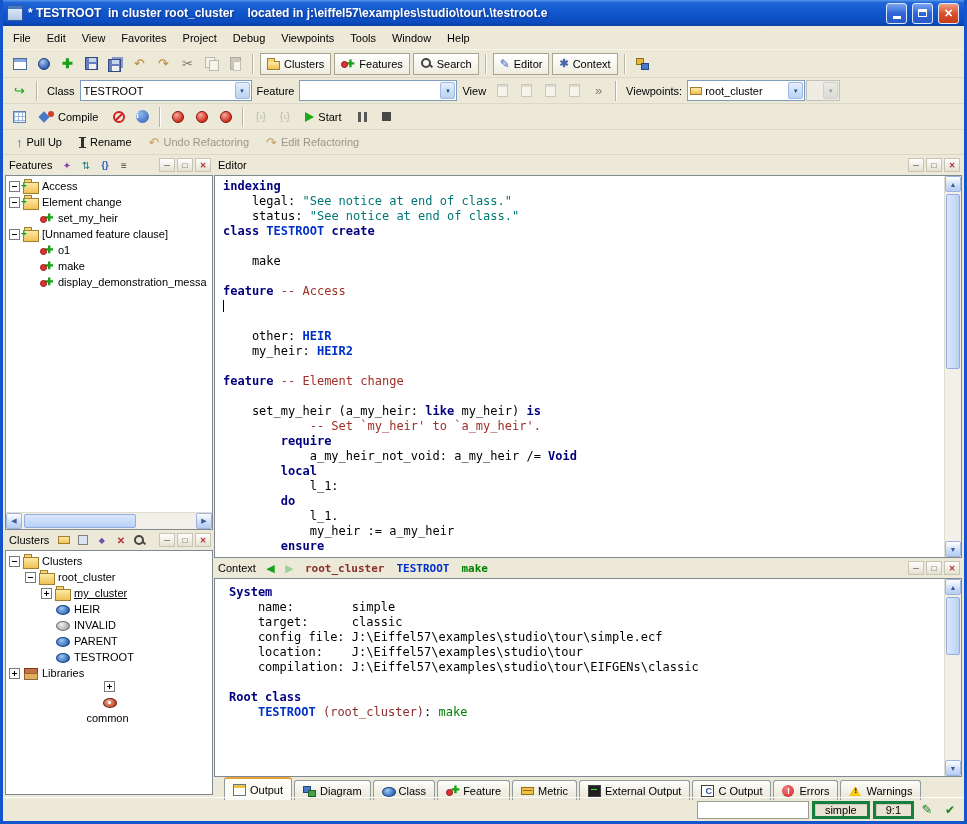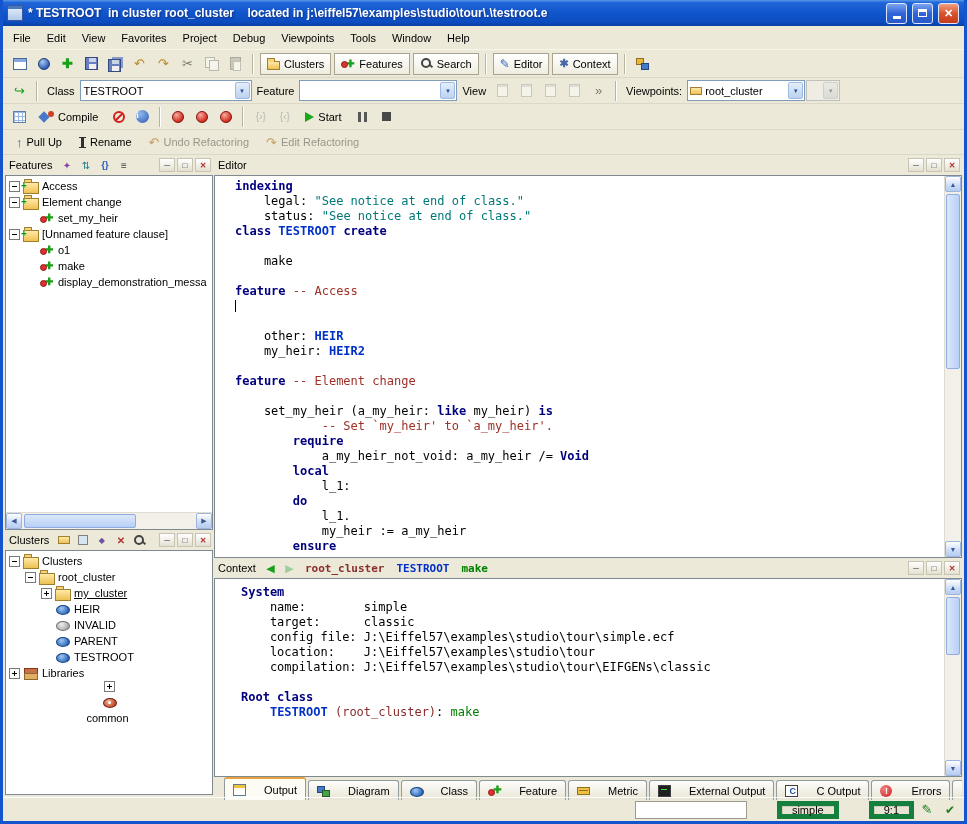--- a/index.html
+++ b/index.html
@@ -145,37 +145,37 @@
   .sthumb { position:absolute; left:1px; width:14px; border:1px solid #90ACE0; border-radius:2px;
             background:linear-gradient(90deg,#DCE8FC,#B8D0F6); }
   .hthumb { position:absolute; top:1px; height:14px; border:1px solid #90ACE0; border-radius:2px;
             background:linear-gradient(180deg,#DCE8FC,#B8D0F6); }
   .th-editor { top:18px; height:175px; }
   .th-context { top:18px; height:58px; }
   .th-feat { left:18px; width:112px; }
 
   
   .code { position:absolute; inset:0 17px 0 0; padding:3px 0 0 8px; font:12px/15px "DejaVu Sans Mono",monospace;
-          white-space:pre; overflow:hidden;margin-left:12px; }
+          white-space:pre; overflow:hidden; }
   #context-code { padding-left:14px; padding-top:6px; }
   .cline { height:15px; }
   .seg-k{color:var(--keyword,#00007F);font-weight:bold}
   .seg-c{color:var(--class_name,#0030C8);font-weight:bold}
   .seg-s{color:var(--string,#007878)}
   .seg-m{color:var(--comment,#A03028)}
   .seg-g{color:var(--feature_green,#008000)}
   .seg-r{color:var(--cluster_red,#8A2D2D)}
   .seg-p{color:#000}
   .caret{display:inline-block;width:1px;height:12px;background:#000;vertical-align:-2px}
   .bc { font:bold 11px "DejaVu Sans Mono",monospace; padding:0 5px; }
   .bc-cluster{color:var(--cluster_red,#8A2D2D)} .bc-class{color:var(--class_name,#0030C8)} .bc-feature{color:var(--feature_green,#008000)}
 
   
   .tabs-row { height:23px; flex:none; display:flex; align-items:flex-end; padding-left:10px; overflow:hidden; }
-  .btab { height:20px; display:flex; align-items:center; gap:18px; padding:0 8px; margin-right:2px;
+  .btab { height:20px; display:flex; align-items:center; gap:4px; padding:0 8px; margin-right:2px;
           border:1px solid #919B9C; border-bottom:none; border-radius:3px 3px 0 0;
           background:linear-gradient(#FDFDFB,#E8E5D4); white-space:nowrap; }
   .btab.active { height:23px; background:#FCFBF4; border-top:2px solid #E8A23C; }
   .bticon { width:13px; height:12px; position:relative; display:inline-block; flex:none; }
   .bticon.out { border:1px solid #607890; background:#fff; }
   .bticon.out::before { content:""; position:absolute; left:0; right:0; top:0; height:3px; background:#F0C040; }
   .bticon.diag::before { content:""; position:absolute; left:0; top:1px; width:6px; height:5px; background:#4878C8; border:1px solid #204880; }
   .bticon.diag::after { content:""; position:absolute; right:0; bottom:0; width:6px; height:5px; background:#48A048; border:1px solid #206020; }
   .bticon.clsi::before { content:""; position:absolute; left:0; top:2px; width:12px; height:8px; border-radius:50%;
         background:radial-gradient(circle at 38% 30%,#A0C8F0,#2B66B8 75%); border:1px solid #1A4480; }
@@ -191,22 +191,22 @@
         background:radial-gradient(circle at 35% 30%,#F08080,#D02020); color:#fff; font-weight:bold; font-size:9px;
         text-align:center; line-height:12px; }
   .bticon.warn::before { content:""; position:absolute; left:0; top:1px; border-left:6px solid transparent;
         border-right:6px solid transparent; border-bottom:10px solid #F8C818; }
   .bticon.warn::after { content:"!"; position:absolute; left:5px; top:1px; font-size:8px; font-weight:bold; color:#000; }
 
   
   .statusbar { height:24px; flex:none; display:flex; align-items:center; gap:3px; padding:0 4px; border-top:1px solid #FFF; }
   .sb-spacer { flex:1; }
   .sb-input { width:112px; height:18px; border:1px solid #9C9A8C; background:#fff; font:11px "Liberation Sans",sans-serif; padding:0 3px; }
-  .sb-cell { height:18px; display:flex; align-items:center; padding:0 10px; border:5px solid #15803d;
-             background:#E8E4D4; box-shadow:inset 1px 1px 0 #D0CCBC;margin-left:27px; }
+  .sb-cell { height:18px; display:flex; align-items:center; padding:0 10px; border:3px solid #15803d;
+             background:#E8E4D4; box-shadow:inset 1px 1px 0 #D0CCBC; }
   .sb-ic { width:20px; height:18px; display:flex; align-items:center; justify-content:center; }
 </style>
 </head>
 <body>
 
 <div class="window">
 
   <div class="titlebar">
     <span class="app-icon"></span>
     <span class="title-text">* TESTROOT  in cluster root_cluster    located in j:\eiffel57\examples\studio\tour\.\testroot.e</span>

